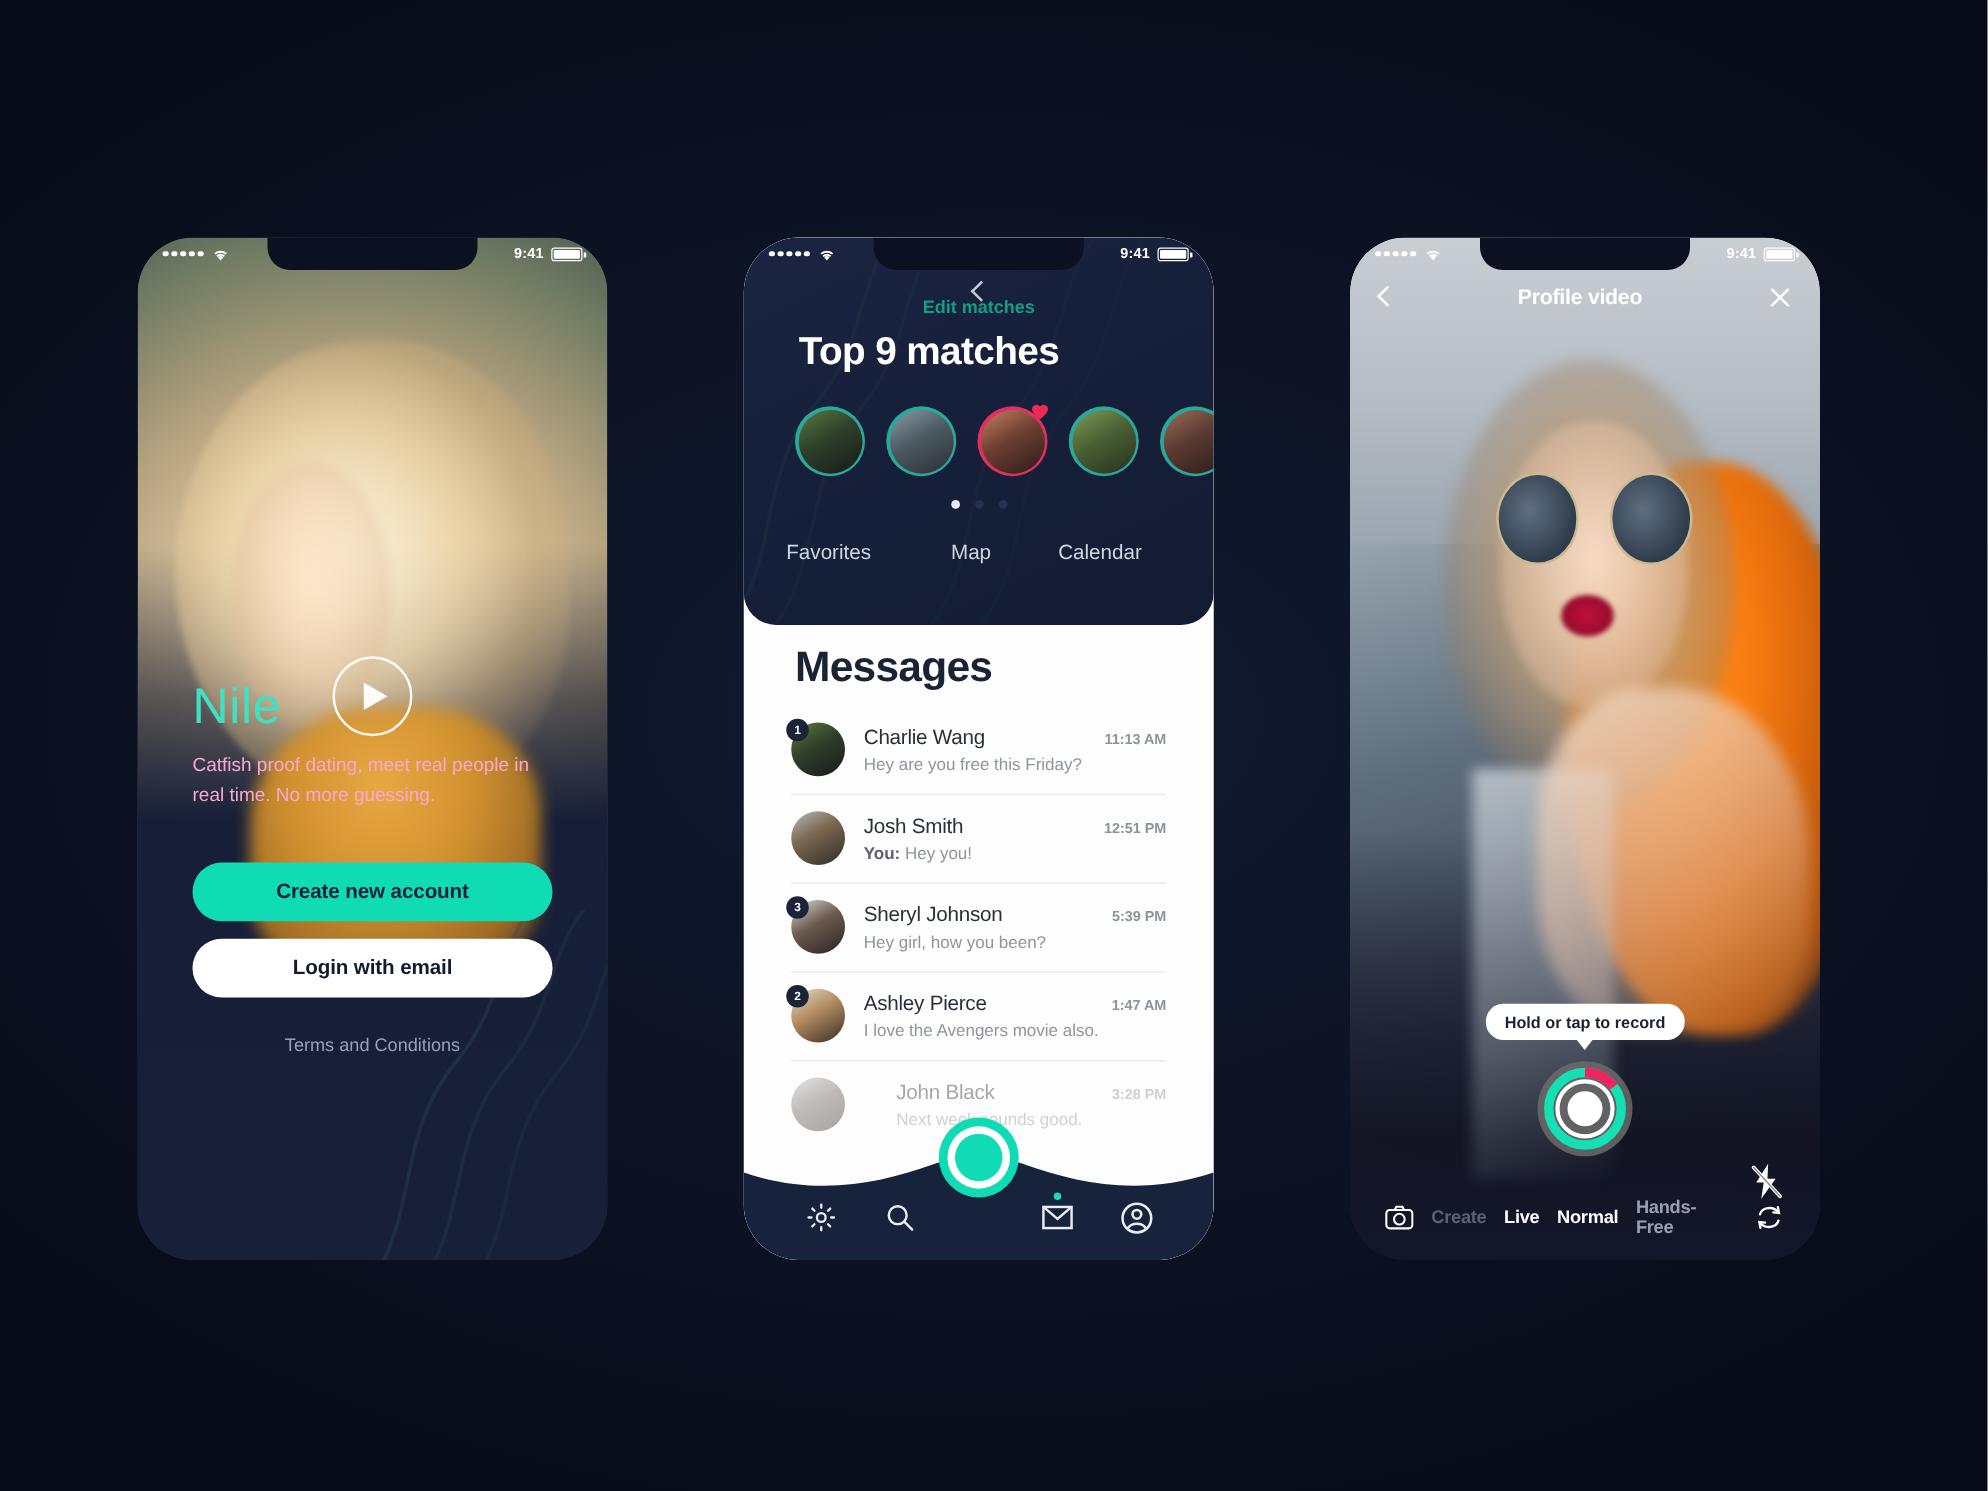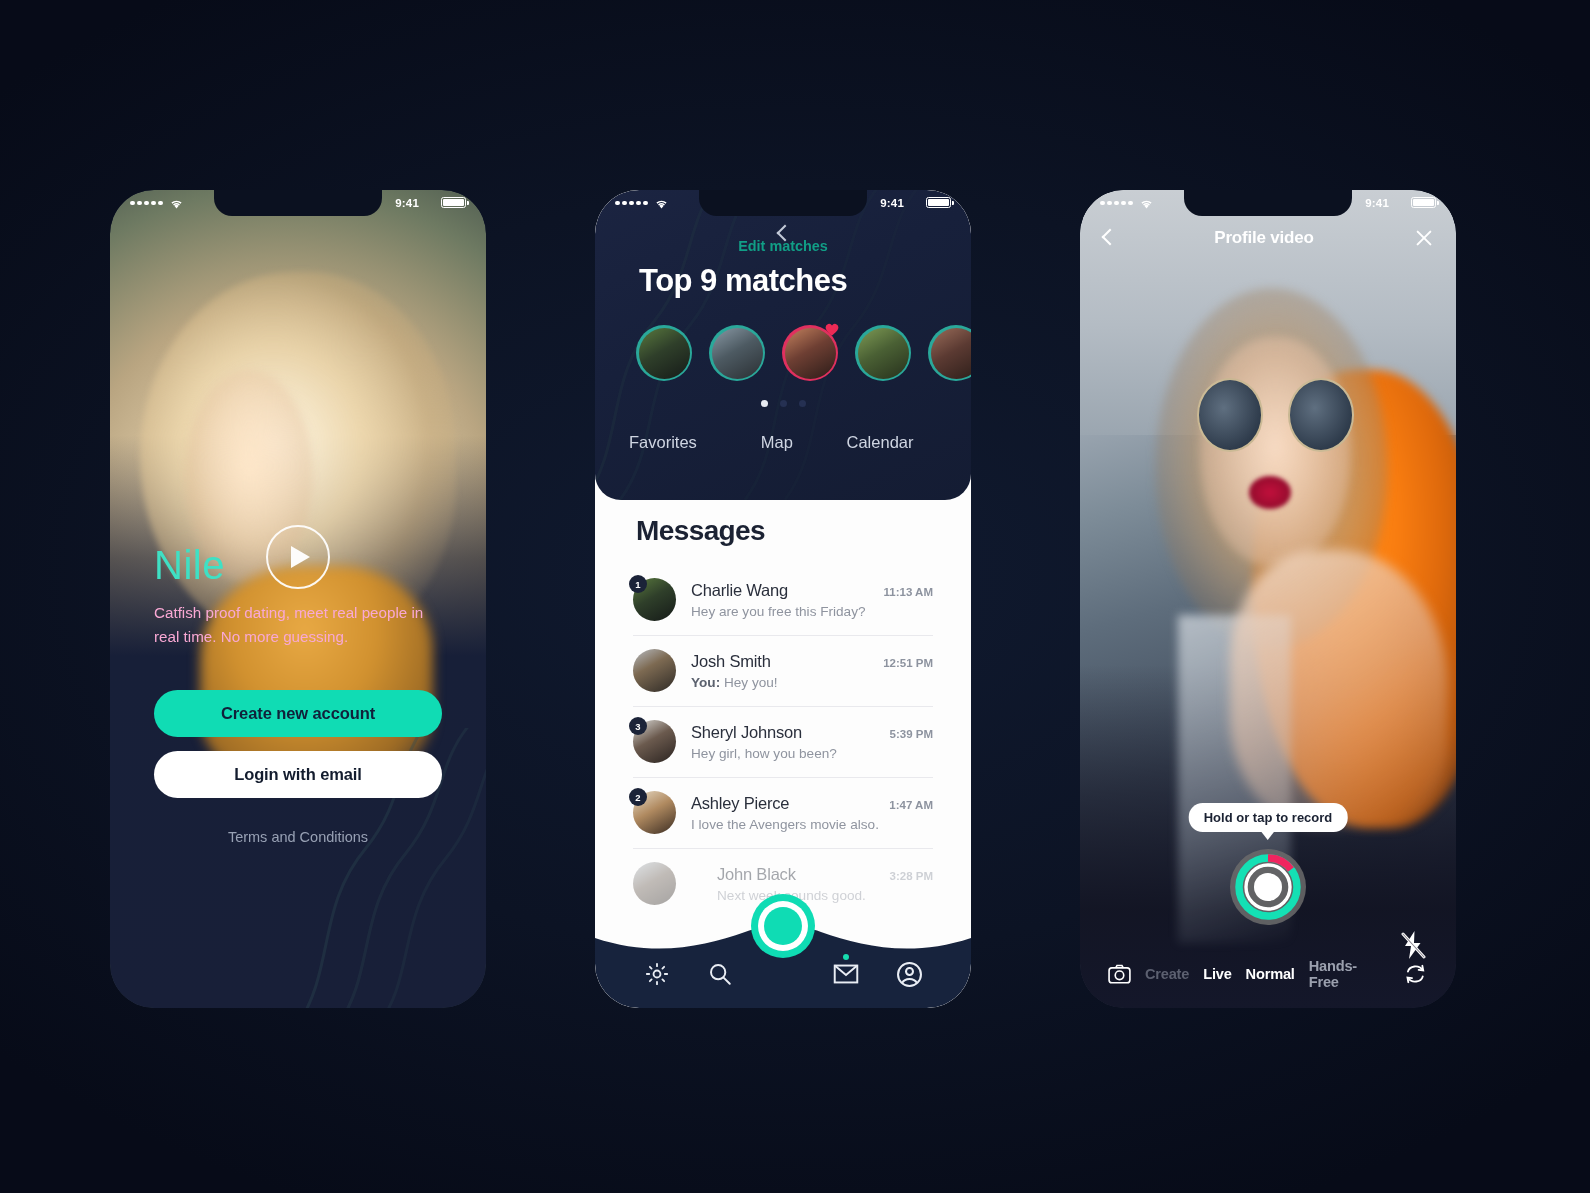--- a/index.html
+++ b/index.html
@@ -28,21 +28,21 @@
   }
   .statusbar {
     position:absolute; top:0; left:0; right:0; height:26px;
     display:flex; align-items:center; justify-content:space-between;
     padding:0 20px; z-index:45; color:#fff;
     font-size:11.5px; font-weight:bold;
   }
   .sb-left { display:flex; align-items:center; gap:6px; }
   .dots { display:flex; gap:2.5px; }
   .dots i { width:4.5px; height:4.5px; border-radius:50%; background:#fff; display:block; }
-  .sb-right { display:flex; align-items:flex-start; gap:22px; }
+  .sb-right { display:flex; align-items:flex-end; gap:6px; }
   .battery {
     width:25px; height:11px; border:1.4px solid #fff; border-radius:2.5px;
     position:relative; padding:1.4px;
   }
   .battery::after {
     content:''; position:absolute; right:-3.5px; top:3px; width:2px; height:4px;
     background:#fff; border-radius:0 1px 1px 0;
   }
   .battery i { display:block; width:100%; height:100%; background:#fff; border-radius:1px; }
   .clock { letter-spacing:.2px; }
@@ -157,21 +157,21 @@
   .p2-tabs {
     position:absolute; top:243px; left:0; right:0; display:flex; z-index:10;
     padding:0 34px;
   }
   .p2-tabs span { font-size:16.5px; color:#cfd5e2; cursor:pointer; }
   .p2-tabs span:nth-child(1){ flex:0 0 33%; }
   .p2-tabs span:nth-child(2){ flex:0 0 30%; text-align:center; }
   .p2-tabs span:nth-child(3){ flex:1; text-align:center; }
 
   .msg-title {
-    position:absolute; top:325px; left:41px; font-size:28px; font-weight:bold;
+    position:absolute; top:325px; left:41px; font-size:34px; font-weight:bold;
     color:#1b2233; letter-spacing:-.6px;
   }
   .msg-list { position:absolute; top:375px; left:38px; right:38px; }
   .msg-row {
     display:flex; align-items:center; gap:15px; padding:13px 0 14px;
     border-bottom:1px solid #e9e9ed; cursor:pointer; position:relative;
   }
   .msg-row:last-child { border-bottom:none;gap:41px; }
   .msg-av { width:43px; height:43px; border-radius:50%; flex:0 0 auto; position:relative; overflow:visible; }
   .msg-av > .av { width:100%; height:100%; border-radius:50%; overflow:hidden; }

